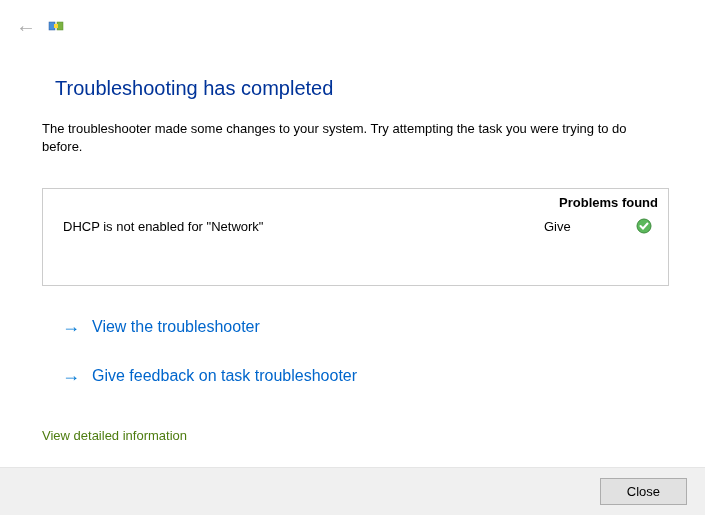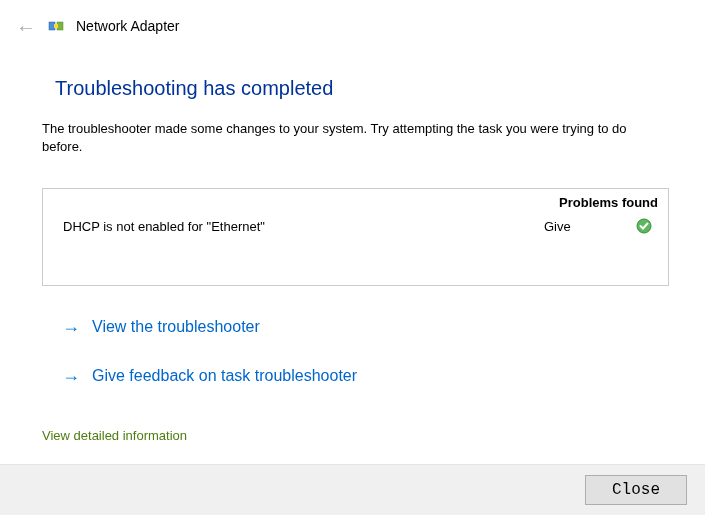--- a/index.html
+++ b/index.html
@@ -122,48 +122,47 @@
       background: #f0f0f0;
       padding: 10px 18px;
       display: flex;
       justify-content: flex-end;
       border-top: 1px solid #e5e5e5;
     }
     .close-button {
       background: #e1e1e1;
       border: 1px solid #adadad;
       padding: 5px 26px;
-      font-size: 16px;
-      font-family: Liberation Mono, monospace;
+      font-size: 13px;
+      font-family: Liberation Sans, sans-serif;
       cursor: pointer;
     }
   </style>
 </head>
 <body>
 
 <div class="header">
   <span class="back-arrow">←</span>
   <span class="app-icon">
     <svg viewBox="0 0 16 16">
       <rect x="1" y="4" width="6" height="8" fill="#4a90d9" stroke="#2c5aa0" stroke-width="0.5"></rect>
       <rect x="9" y="4" width="6" height="8" fill="#7cb342" stroke="#558b2f" stroke-width="0.5"></rect>
       <rect x="6" y="6" width="4" height="4" fill="#fdd835"></rect>
     </svg>
   </span>
-  <span class="header-title">Network Adapter</span>
 </div>
 
 <div class="content">
   <h1 class="main-heading">Troubleshooting has completed</h1>
   <p class="description">The troubleshooter made some changes to your system. Try attempting the task you were trying to do before.</p>
 
   <div class="problems-box">
     <div class="problems-title">Problems found</div>
     <div class="problem-row">
-      <span class="problem-text">DHCP is not enabled for "Ethernet"</span>
+      <span class="problem-text">DHCP is not enabled for "Network"</span>
       <span class="problem-status">Give</span>
       <span class="problem-icon">
         <svg class="check-icon" viewBox="0 0 16 16">
           <circle cx="8" cy="8" r="7" fill="#5cb85c" stroke="#3d8b3d" stroke-width="1"></circle>
           <path d="M4.5 8 L7 10.5 L11.5 5.5" stroke="#fff" stroke-width="2" fill="none" stroke-linecap="round"></path>
         </svg>
       </span>
     </div>
   </div>
 

